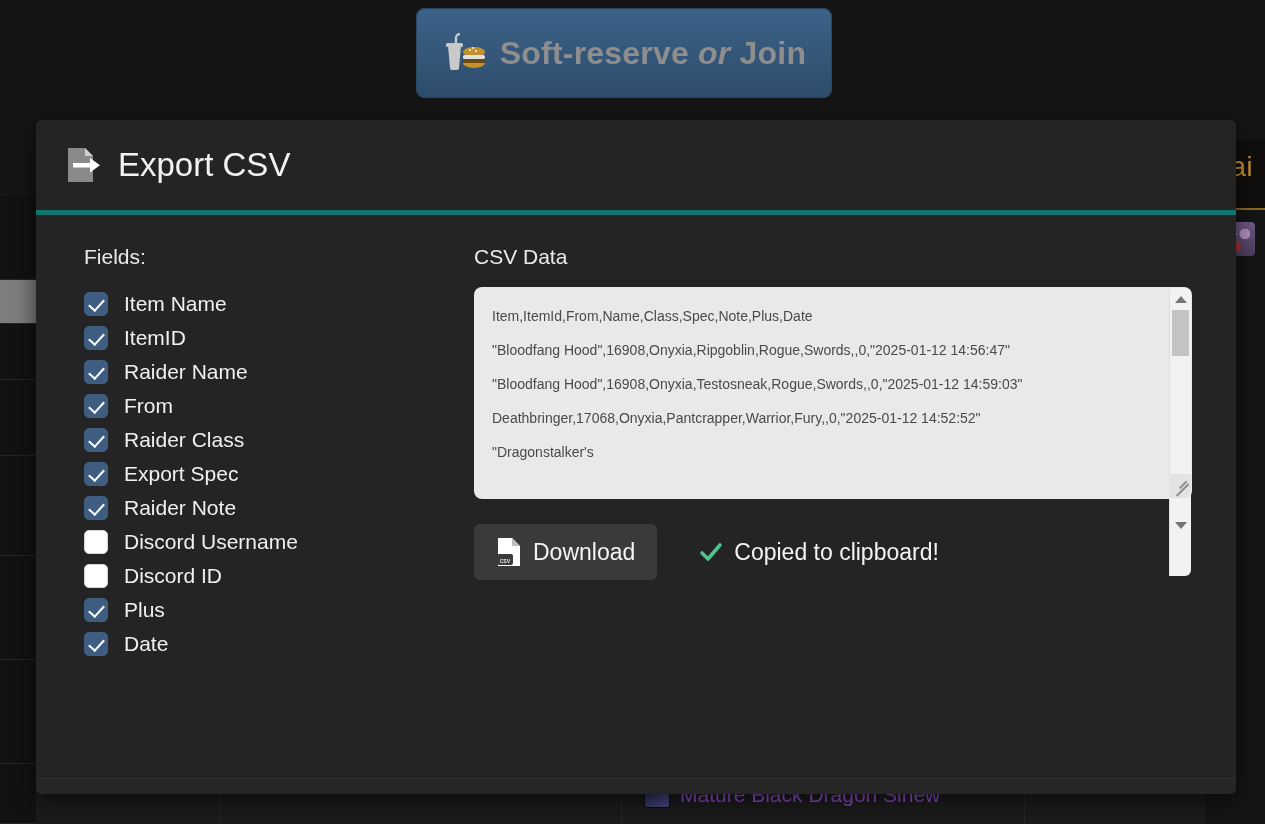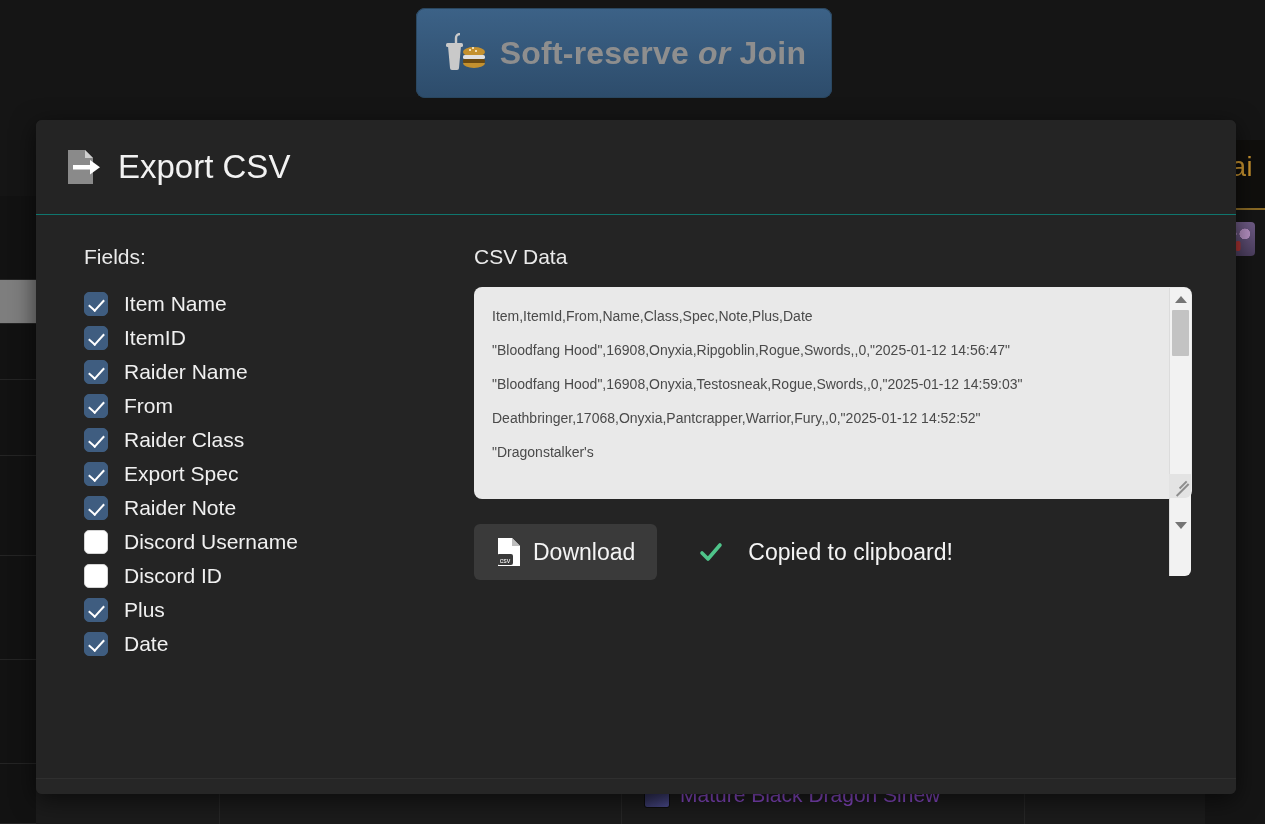--- a/index.html
+++ b/index.html
@@ -93,21 +93,21 @@
     position: absolute; left: 36px; top: 120px;
     width: 1200px; height: 674px;
     background: #242424;
     border-radius: 6px;
     overflow: hidden;
     box-shadow: 0 6px 24px rgba(0,0,0,.6);
   }
   .modal-header {
     height: 95px; display: flex; align-items: center; gap: 14px;
     padding: 0 28px;
-    border-bottom: 1px solid #0f766e;
+    border-bottom: 5px solid #0f766e;
     background: #242424;
   }
   .modal-title {
     font-size: 33px; color: #f2f2f2; font-weight: normal;
   }
   .file-export-icon { width: 40px; height: 40px; flex: none; }
 
   .modal-body {
     display: flex; padding: 18px 28px 0 48px; gap: 0;
     height: 563px;
@@ -186,21 +186,21 @@
   .btn-download {
     display: inline-flex; align-items: center; gap: 11px;
     background: #3a3a3a; color: #f4f4f4;
     border: none; border-radius: 6px;
     font-size: 23px; padding: 13px 22px;
     cursor: pointer;
     font-family: "Liberation Sans", sans-serif;
   }
   .csv-file-icon { width: 26px; height: 30px; flex: none; }
   .copied {
-    display: inline-flex; align-items: center; gap: 25px;
+    display: inline-flex; align-items: center; gap: 11px;
     color: #f4f4f4; font-size: 23px;
   }
   .check-icon { width: 24px; height: 24px; flex: none; }
 
   .modal-footer {
     height: 112px;
     border-top: 1px solid #2f2f2f;
     background: #262626;
     display: flex; align-items: center;
     padding: 0 28px 0 62px;

